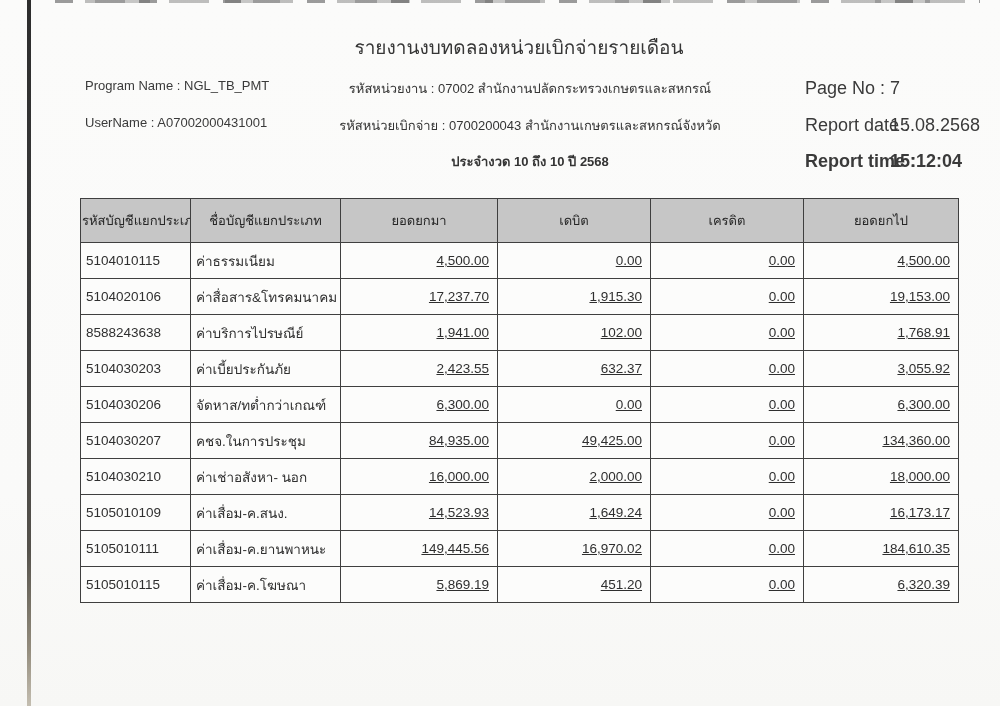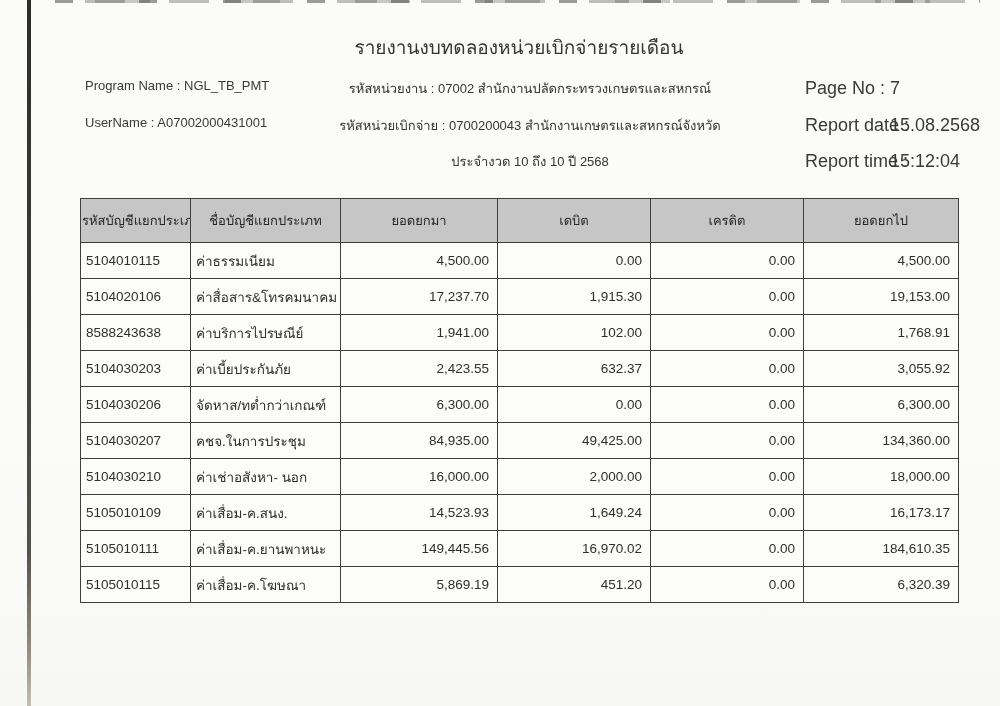--- a/index.html
+++ b/index.html
@@ -32,36 +32,36 @@
   }
   .title{
     position:absolute;top:32px;left:80px;width:878px;
     text-align:center;font-size:19px;color:#363636;
   }
   
   .m-left{position:absolute;left:85px;font-size:13px;color:#3a3a3a;white-space:nowrap;}
   .m-center{position:absolute;left:330px;width:400px;text-align:center;font-size:13px;color:#343434;white-space:nowrap;}
   .m-right{position:absolute;left:760px;font-size:18px;color:#3a3a3a;white-space:nowrap;margin-left:45px;}
   .m-right .lbl{display:inline-block;width:85px;}
-  .r1{top:78px;} .r2{top:115px;} .r3{top:151px;}
+  .r1{top:78px;} .r2{top:115px;} .r3{top:151px;font-weight:bold;}
   
   table{
     position:absolute;left:80px;top:198px;width:878px;
     border-collapse:collapse;table-layout:fixed;
     font-size:13.5px;color:#2f2f2f;
   }
   th,td{border:1.6px solid #3f3f3f;overflow:hidden;white-space:nowrap;}
   thead th{
     background:#c6c6c6;height:41px;
     font-weight:normal;font-size:13px;color:#262626;
     text-align:center;vertical-align:middle;
   }
   tbody td{height:33px;background:#fcfcfb;vertical-align:middle;}
   td.txt{text-align:left;padding-left:5px;}
-  td.num{text-align:right;padding-right:8px;}
+  td.num{text-align:right;padding-right:8px;text-decoration:underline;}
   col.c1{width:110px;} col.c2{width:150px;} col.c3{width:157px;}
   col.c4{width:153px;} col.c5{width:153px;} col.c6{width:155px;}
 </style>
 </head>
 <body>
 
 <div class="page">
   <div class="artifact-top"></div>
   <div class="spine"></div>
 

